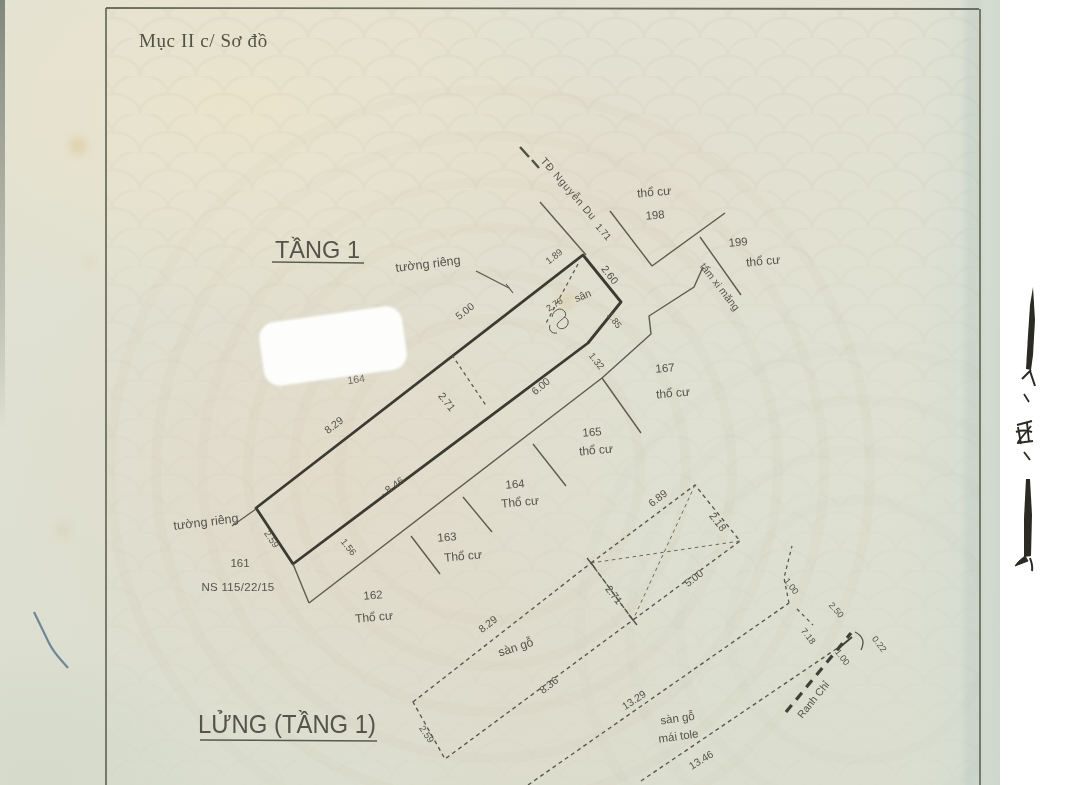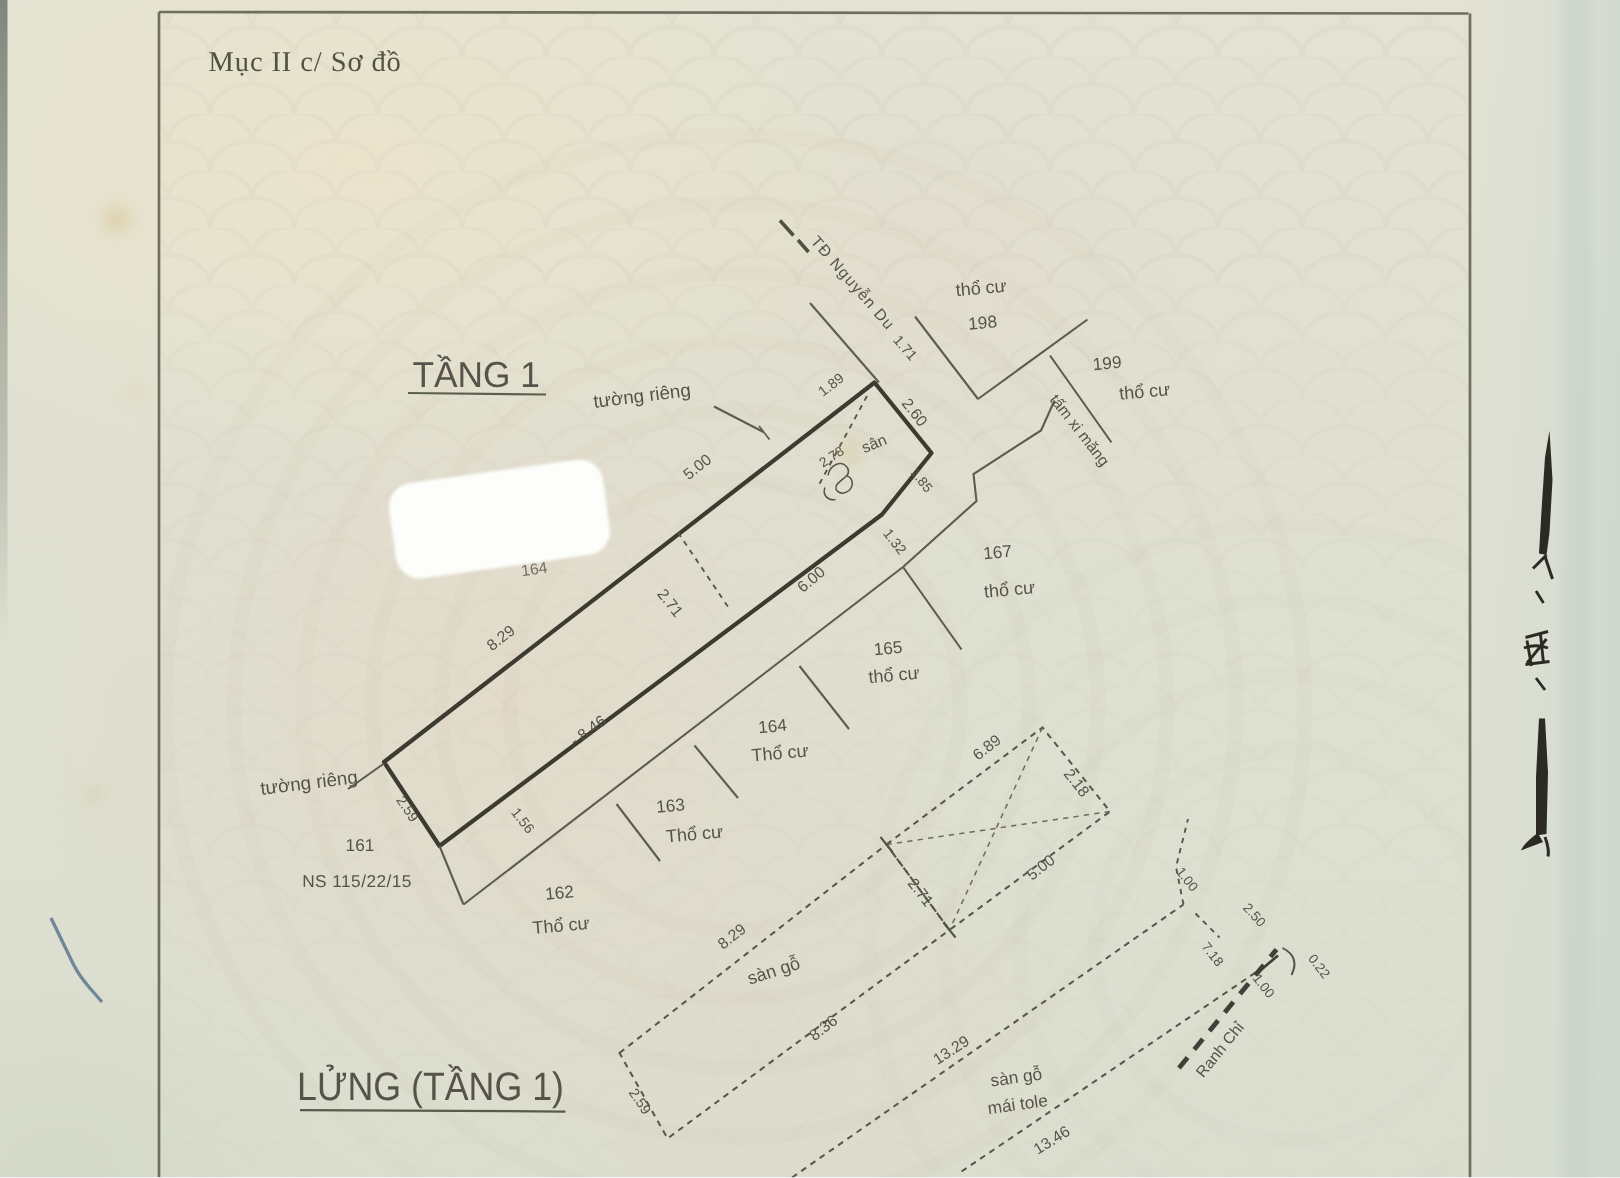--- a/index.html
+++ b/index.html
@@ -1,17 +1,17 @@
 <!DOCTYPE html>
 <html><head>
 <meta charset="utf-8">
 <style>
   html,body{margin:0;padding:0;}
   body{width:1080px;height:785px;overflow:hidden;font-family:"Liberation Sans",sans-serif;}
-  #page{position:relative;width:1080px;height:785px;
+  #page{position:relative;width:1000px;height:785px;
     background:
       radial-gradient(ellipse 520px 300px at 240px 110px, rgba(236,228,203,.85), rgba(236,228,203,0) 70%),
       radial-gradient(ellipse 430px 390px at 330px 470px, rgba(231,214,196,.50), rgba(231,214,196,0) 75%),
       radial-gradient(ellipse 320px 220px at 610px 190px, rgba(228,215,198,.38), rgba(228,215,198,0) 75%),
       radial-gradient(ellipse 300px 260px at 520px 700px, rgba(226,214,198,.35), rgba(226,214,198,0) 75%),
       radial-gradient(ellipse 260px 200px at 40px 780px, rgba(196,206,190,.30), rgba(196,206,190,0) 70%),
       linear-gradient(90deg, rgba(210,220,212,0) 90%, rgba(206,219,211,.40) 96.5%, rgba(196,210,204,.55) 100%),
       linear-gradient(90deg, rgba(0,0,0,0) 96%, rgba(176,188,180,.35) 96.8%, rgba(176,188,180,.35) 97.8%, rgba(0,0,0,0) 98.6%),
       linear-gradient(180deg,#e3e2d3 0%,#dfe0d1 45%,#dbdecf 100%);
   }

